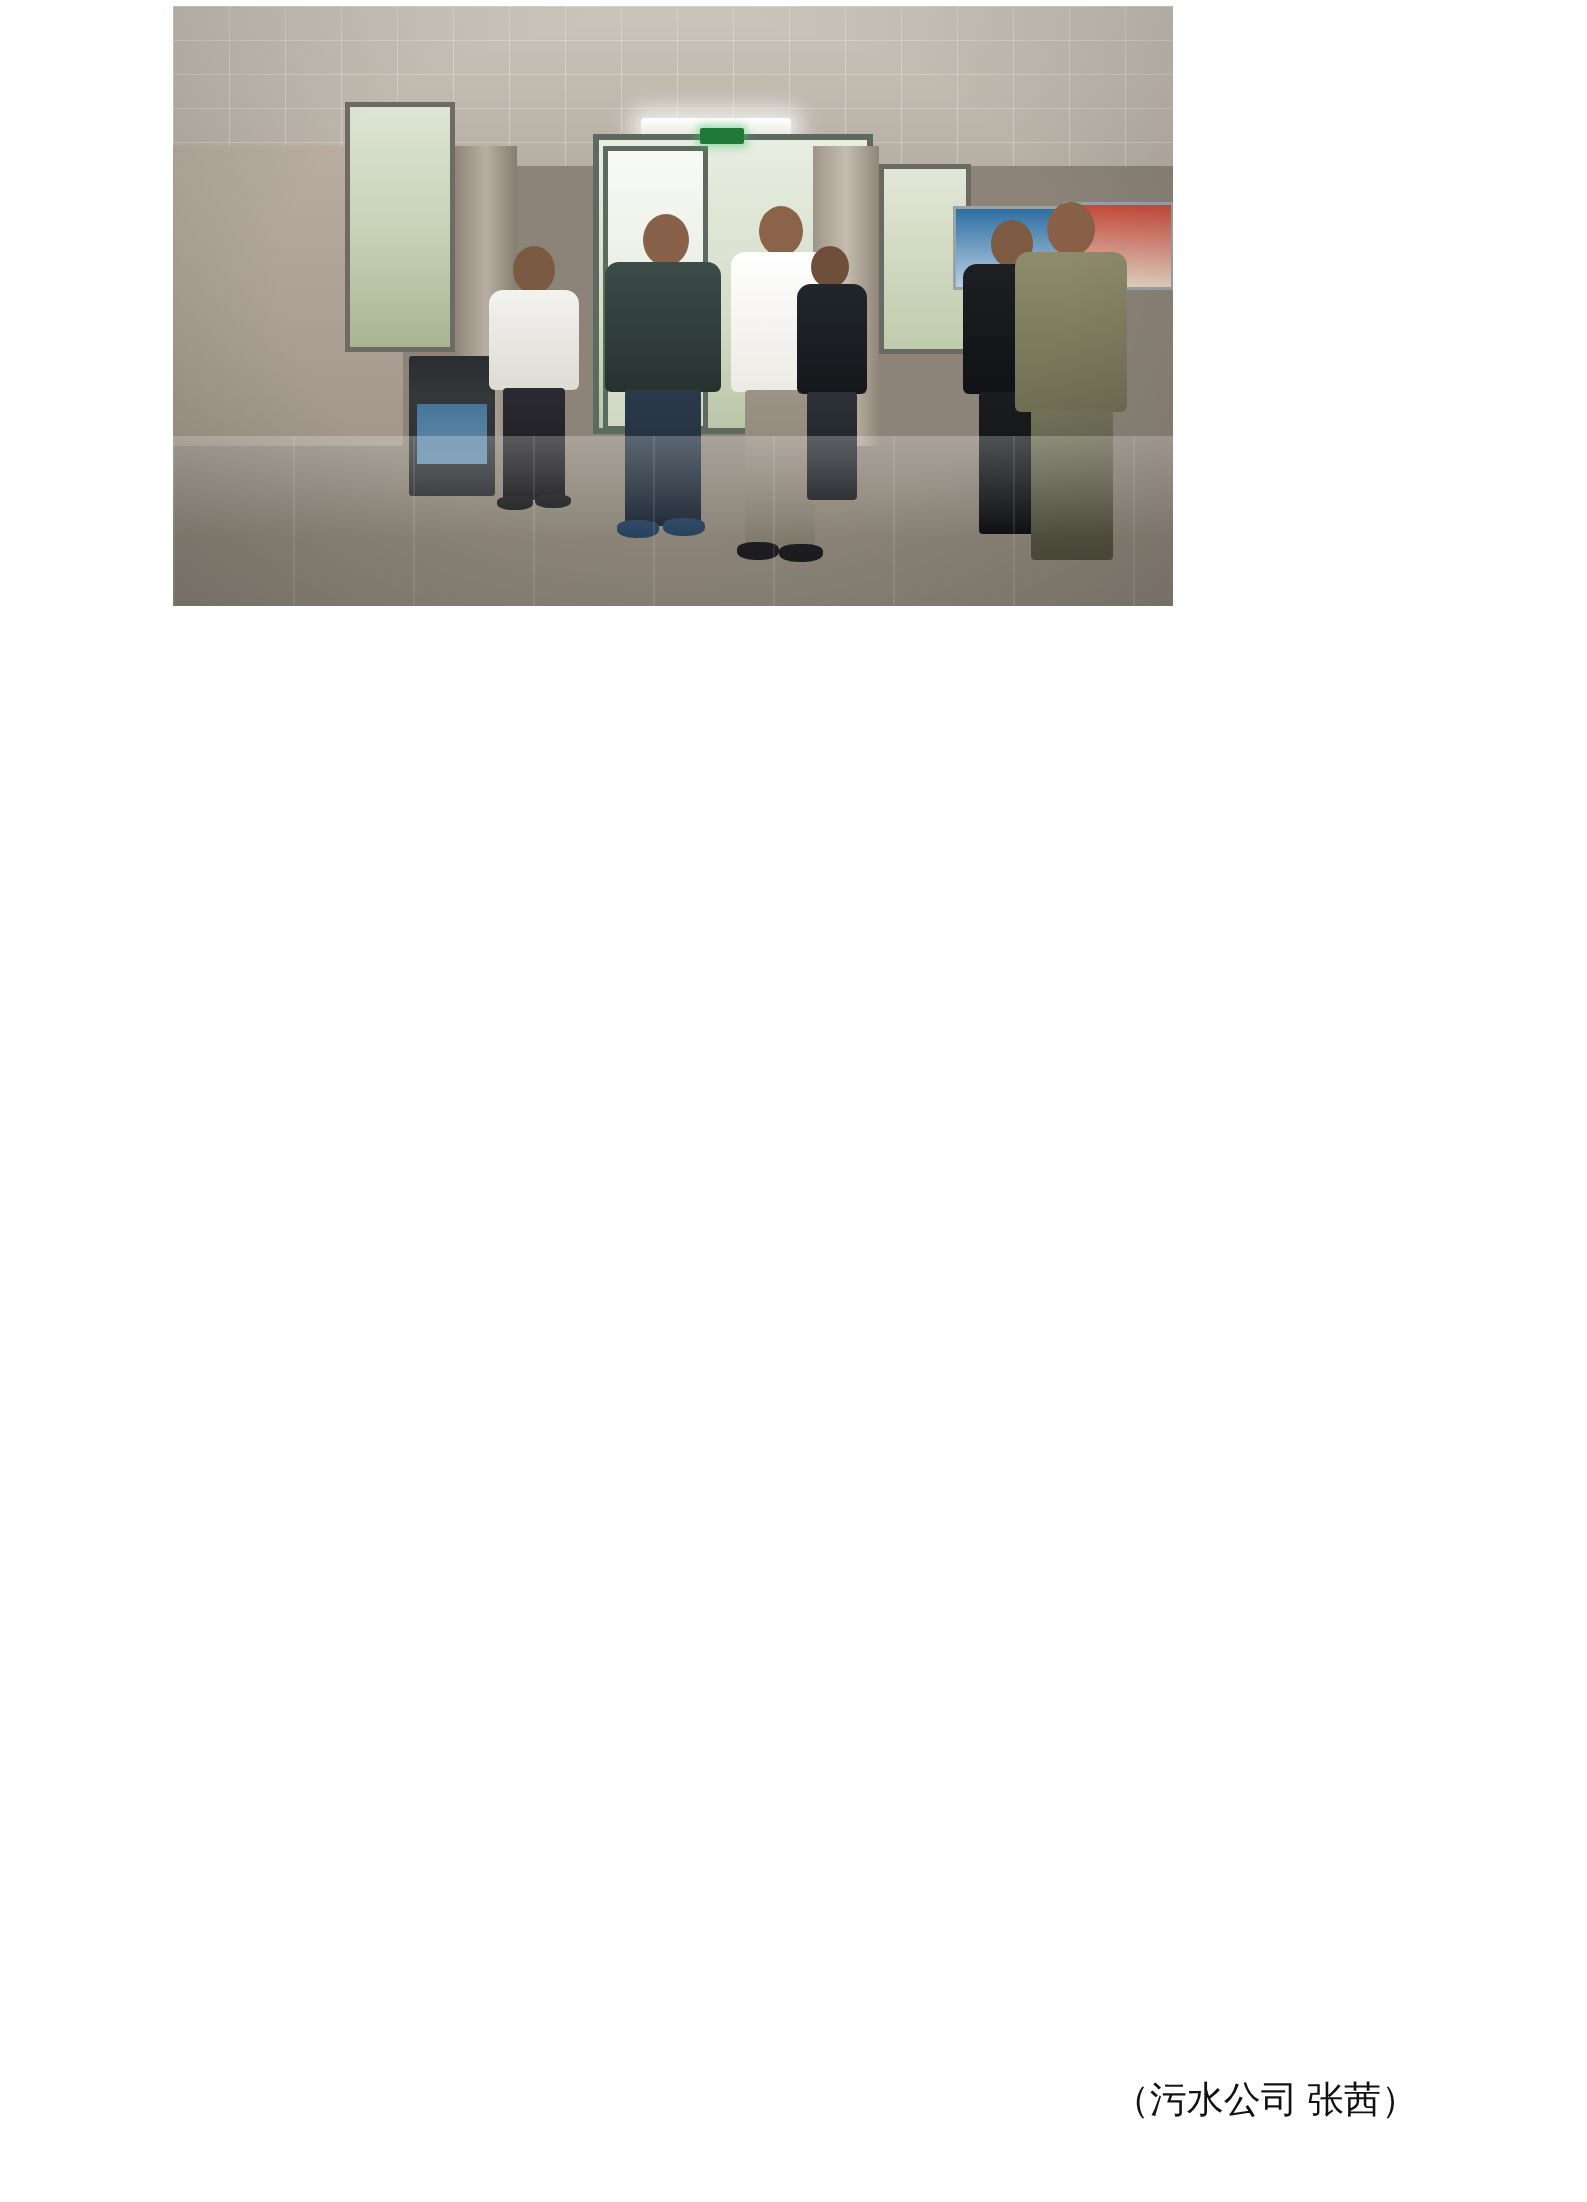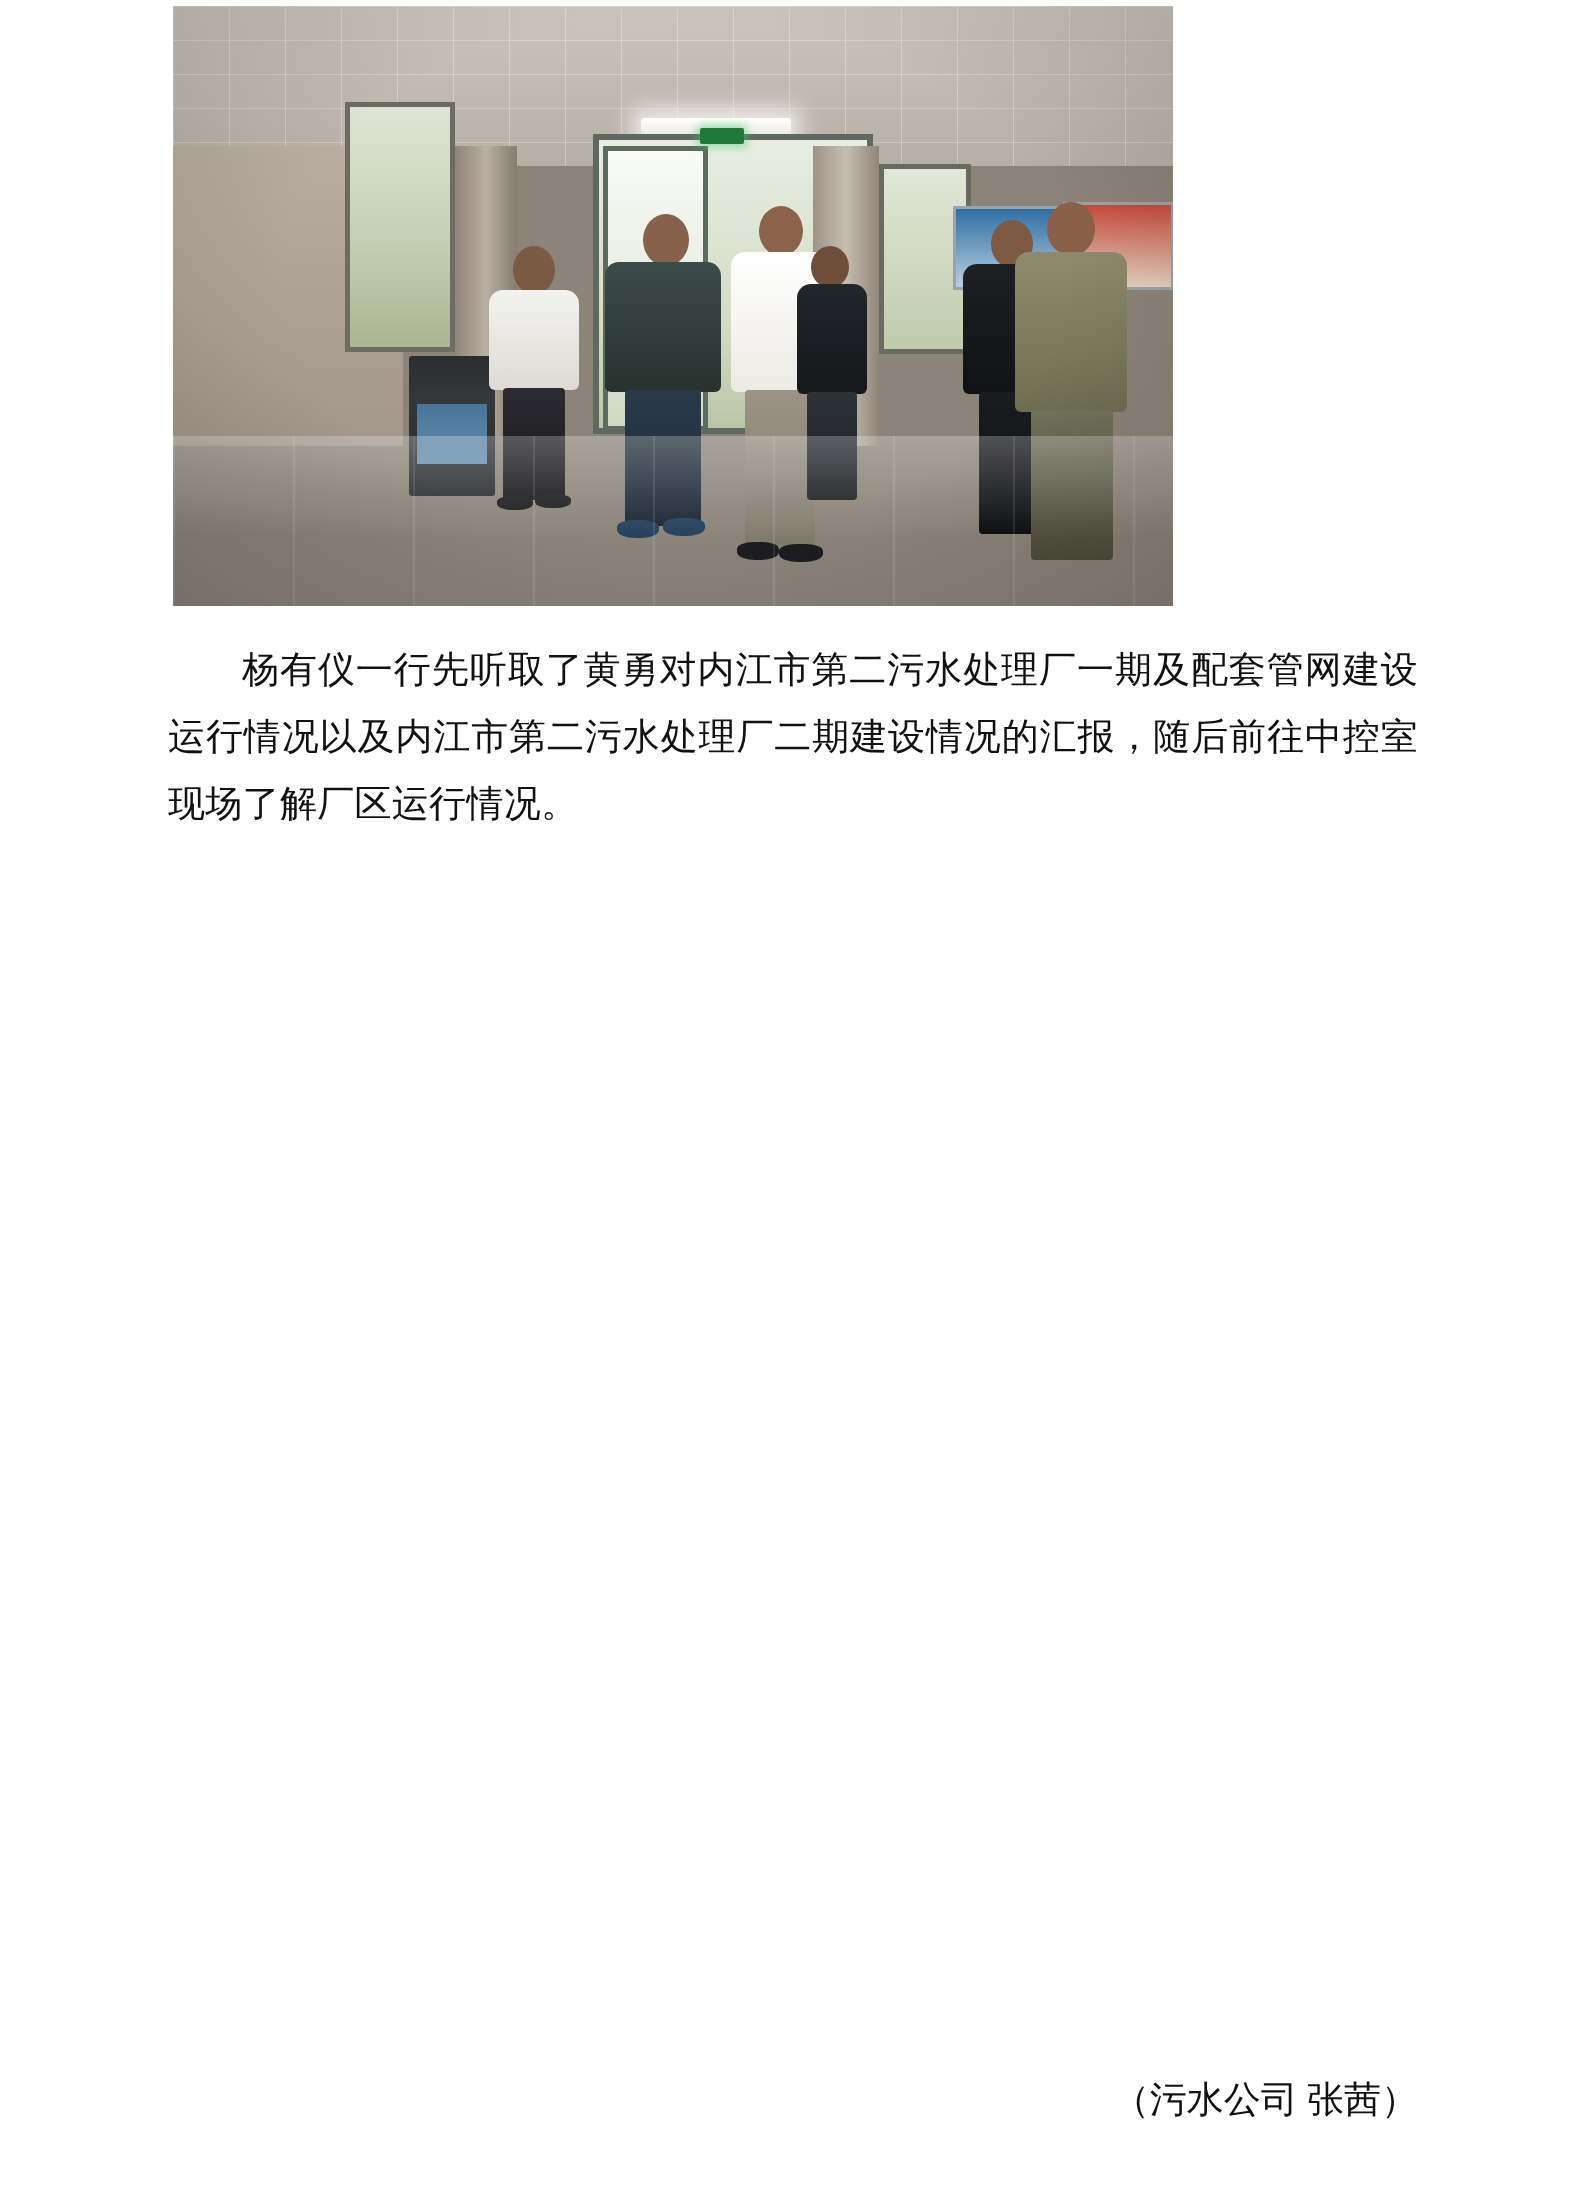--- a/index.html
+++ b/index.html
@@ -278,18 +278,17 @@
         <div class="torso"></div>
         <div class="legs"></div>
       </div>
 
       <div class="reflect"></div>
       <div class="photo-vignette"></div>
     </div>
   </div>
 
   <div class="article">
-    <p class="para">杨有仪一行先听取了黄勇对内江市第二污水处理厂一期及配套管网建设运行情况以及内江市第二污水处理厂二期建设情况的汇报，随后前往中控室现场了解厂区运行情况。</p>
   </div>
 
   <div class="signature">（污水公司    张茜）</div>
 
 </div>
 
 </body></html>

